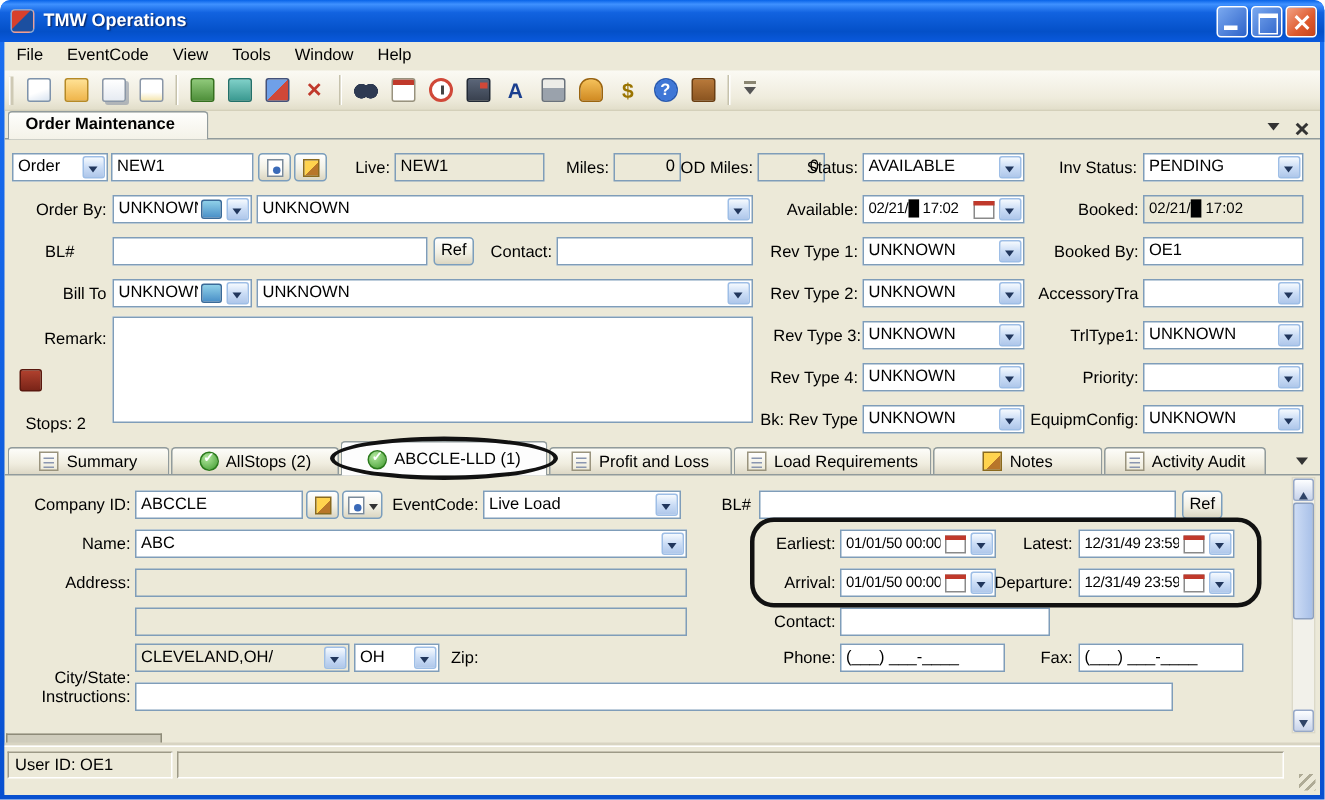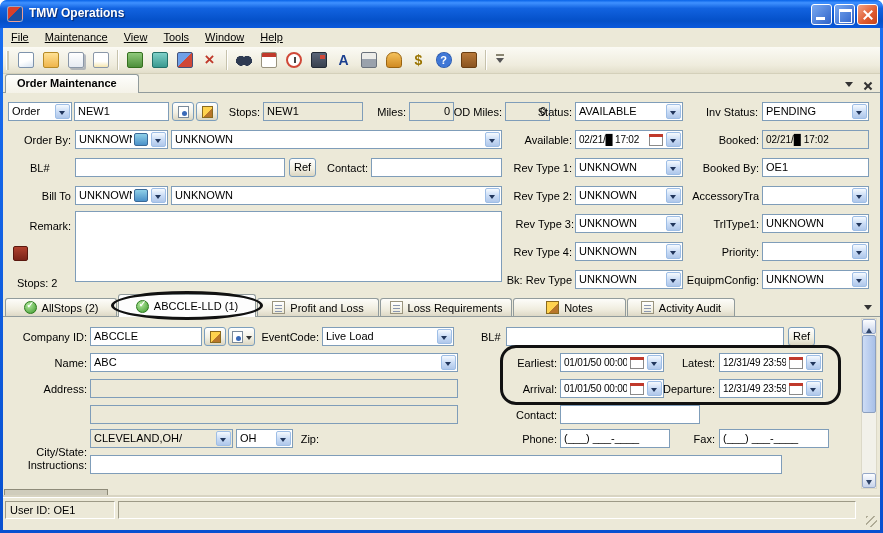--- a/index.html
+++ b/index.html
@@ -21,21 +21,21 @@
   .bmin::after { content:""; position:absolute; left:4px; bottom:4px; width:9px; height:3px; background:#fff; }
   .bmax::after { content:""; position:absolute; left:4px; top:4px; width:11px; height:10px;
     border:1px solid #fff; border-top:3px solid #fff; }
   .bclose::before,.bclose::after { content:""; position:absolute; left:9px; top:4px; width:2px; height:12px; background:#fff; }
   .bclose::before { transform:rotate(45deg); } .bclose::after { transform:rotate(-45deg); }
 
   
   .client { position:absolute; left:3px; top:28px; width:877px; height:502px; background:#ECE9D8; overflow:hidden; }
 
   .menubar { position:absolute; left:0; top:0; width:100%; height:19px; background:#ECE9D8; display:flex; }
-  .mitem { padding:3px 8px 0 8px; font-size:11px; color:#000;text-decoration:underline; }
+  .mitem { padding:3px 8px 0 8px; font-size:11px; color:#000; }
 
   .toolbar { position:absolute; left:0; top:19px; width:100%; height:27px;
     background:linear-gradient(#FBFAF4,#EFECDD 70%,#E2DECA); border-bottom:1px solid #D4D0BA;
     display:flex; align-items:center; padding-left:3px; gap:2px; }
   .tb-grip { width:3px; height:19px; border-left:1px solid #fff; background:#CEC9B4; margin-right:3px; }
   .tbtn { width:23px; height:23px; border-radius:3px; display:flex; align-items:center; justify-content:center; }
   .tico { width:16px; height:16px; border-radius:2px; display:flex; align-items:center; justify-content:center;
     font-weight:bold; font-size:12px; position:relative; }
   .sep { width:1px; height:20px; background:#C6C2AC; box-shadow:1px 0 #fff; margin:0 3px; }
   .t1 { background:linear-gradient(160deg,#FFF 55%,#D9E4F1); border:1px solid #7E93AC; }
@@ -152,21 +152,21 @@
     <span class="title-text">TMW Operations</span>
     <div class="cap-btn bmin" style="right:51px;"></div>
     <div class="cap-btn bmax" style="right:28px;"></div>
     <div class="cap-btn bclose" style="right:5px;"></div>
   </div>
 
   <div class="client">
 
     <div class="menubar">
       <span class="mitem">File</span>
-      <span class="mitem">Maintenance</span>
+      <span class="mitem">EventCode</span>
       <span class="mitem">View</span>
       <span class="mitem">Tools</span>
       <span class="mitem">Window</span>
       <span class="mitem">Help</span>
     </div>
 
     <div class="toolbar">
       <div class="tb-grip"></div>
       <div class="tbtn">
           <div class="tico t1"></div>
@@ -248,21 +248,21 @@
     </div>
     <div class="fld" style="left:71px;top:74px;width:95px;">
       <span class="txt">NEW1</span>
     </div>
     <div class="btn" style="left:169px;top:74px;width:22px;">
         <span class="mini-pg"></span>
       </div>
     <div class="btn" style="left:193px;top:74px;width:22px;">
         <span class="mini-pen"></span>
       </div>
-    <div class="lbl r" style="left:217px;top:76px;width:40px;">Stops:</div>
+    <div class="lbl r" style="left:217px;top:76px;width:40px;">Live:</div>
     <div class="fld ro" style="left:260px;top:74px;width:100px;">
       <span class="txt">NEW1</span>
     </div>
     <div class="lbl r" style="left:360px;top:76px;width:43px;">Miles:</div>
     <div class="fld ro num" style="left:406px;top:74px;width:45px;">
       <span class="txt">0</span>
     </div>
     <div class="lbl r" style="left:448px;top:76px;width:51px;">OD Miles:</div>
     <div class="fld ro num" style="left:502px;top:74px;width:45px;">
       <span class="txt">0</span>
@@ -375,36 +375,40 @@
       <span class="dd"></span>
     </div>
     <div class="lbl r" style="left:650px;top:244px;width:106px;">EquipmConfig:</div>
     <div class="fld cmb" style="left:759px;top:242px;width:107px;">
       <span class="txt">UNKNOWN</span>
       <span class="dd"></span>
     </div>
 
     <div class="tabline2"></div>
     <div class="dtabs">
+      <div class="dtab" style="width:108px;">
+        <span class="tic note"></span>
+        <span>Summary</span>
+      </div>
       <div class="dtab" style="width:112px;">
         <span class="tic check"></span>
         <span>AllStops (2)</span>
       </div>
       <div class="dtab active" style="width:138px;">
         <div class="halo"></div>
         <span class="tic check"></span>
         <span>ABCCLE-LLD (1)</span>
       </div>
       <div class="dtab" style="width:122px;">
         <span class="tic note"></span>
         <span>Profit and Loss</span>
       </div>
       <div class="dtab" style="width:132px;">
         <span class="tic note"></span>
-        <span>Loss Requirements</span>
+        <span>Load Requirements</span>
       </div>
       <div class="dtab" style="width:113px;">
         <span class="tic pencil"></span>
         <span>Notes</span>
       </div>
       <div class="dtab" style="width:108px;">
         <span class="tic note"></span>
         <span>Activity Audit</span>
       </div>
     </div>

